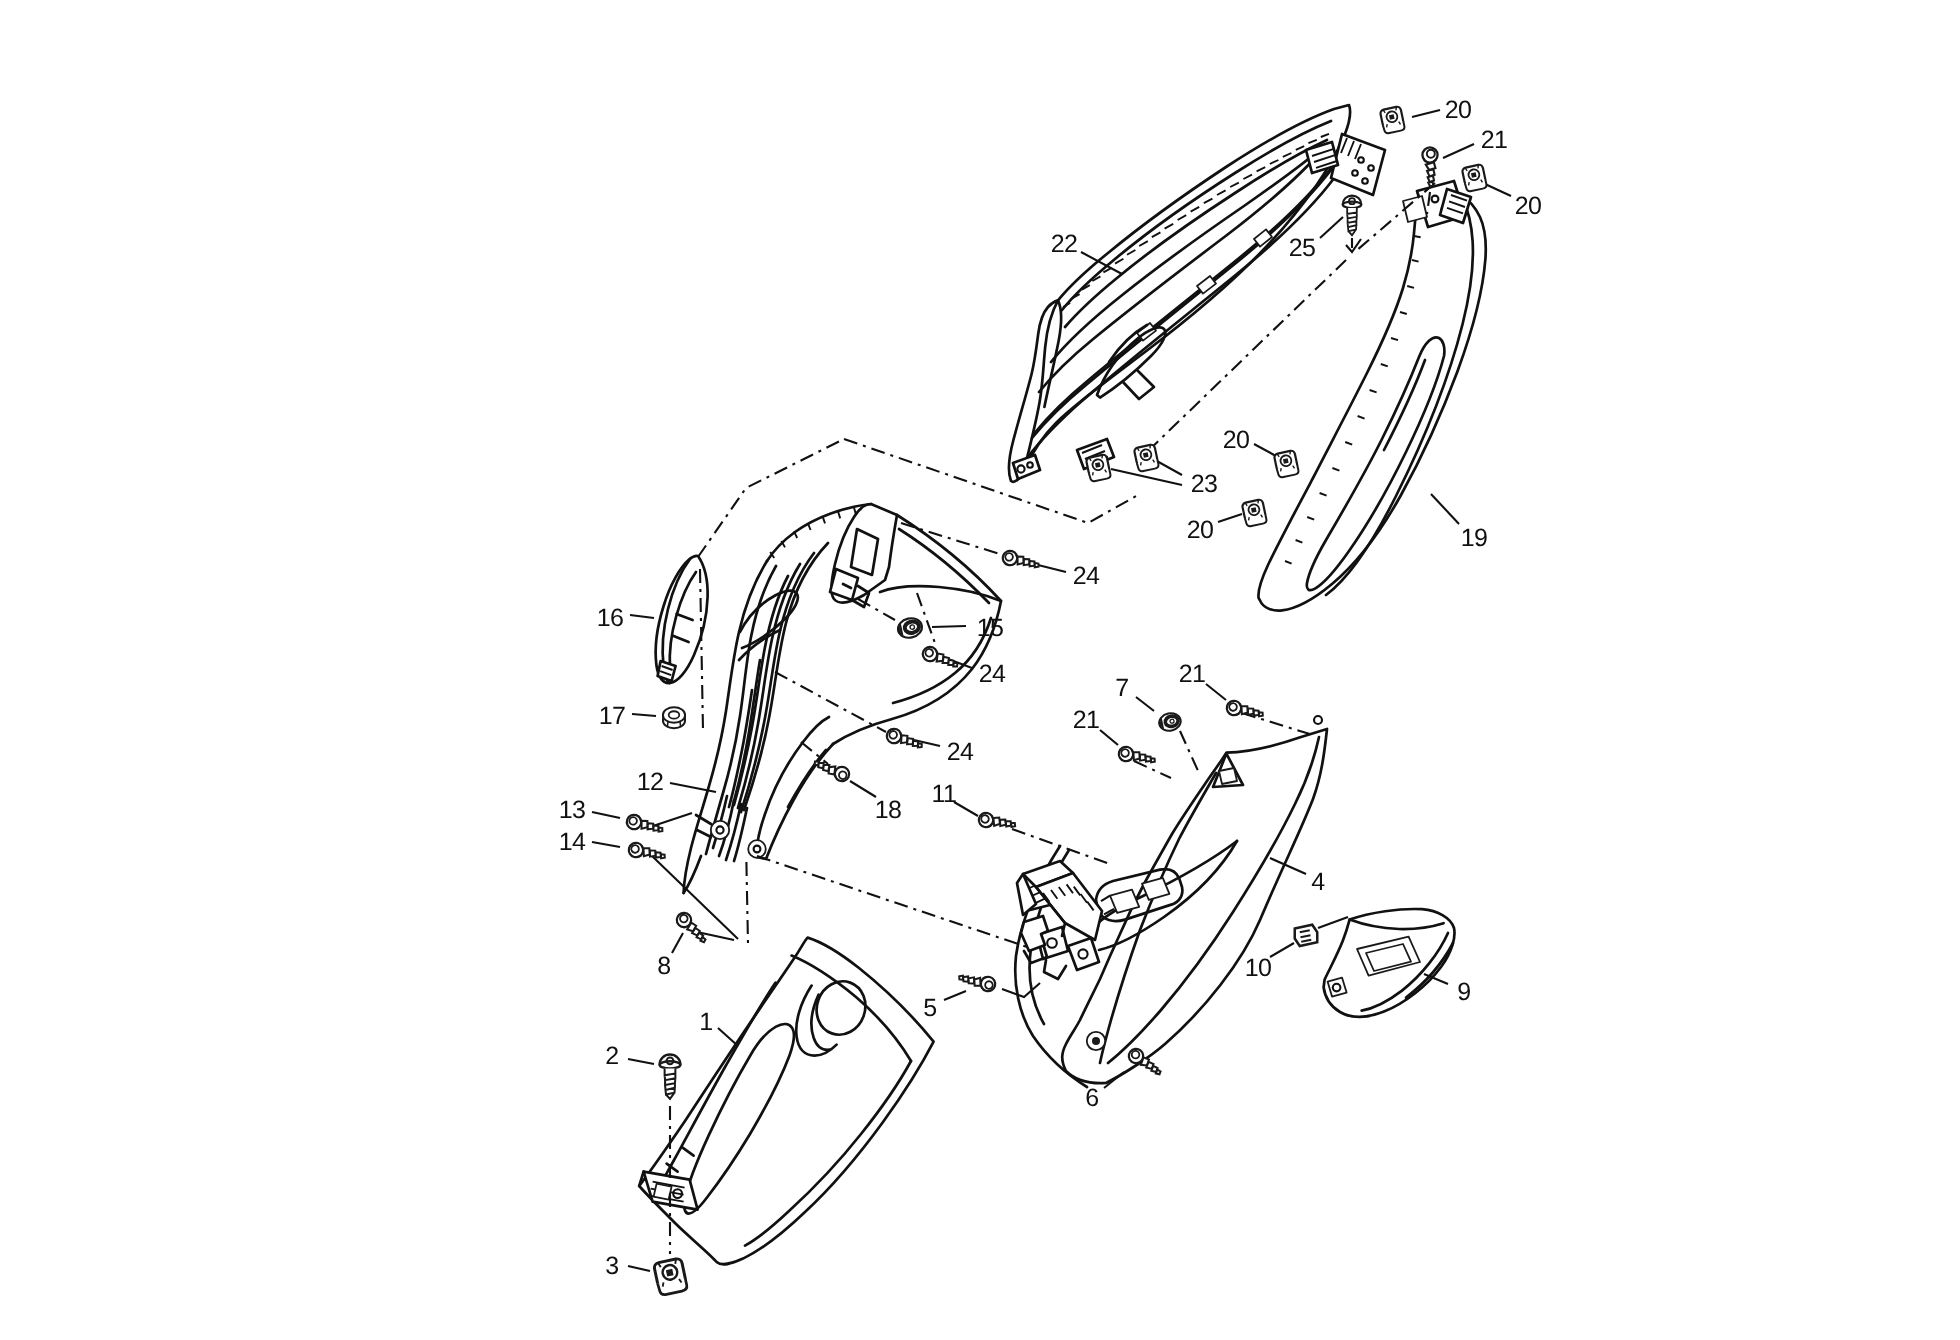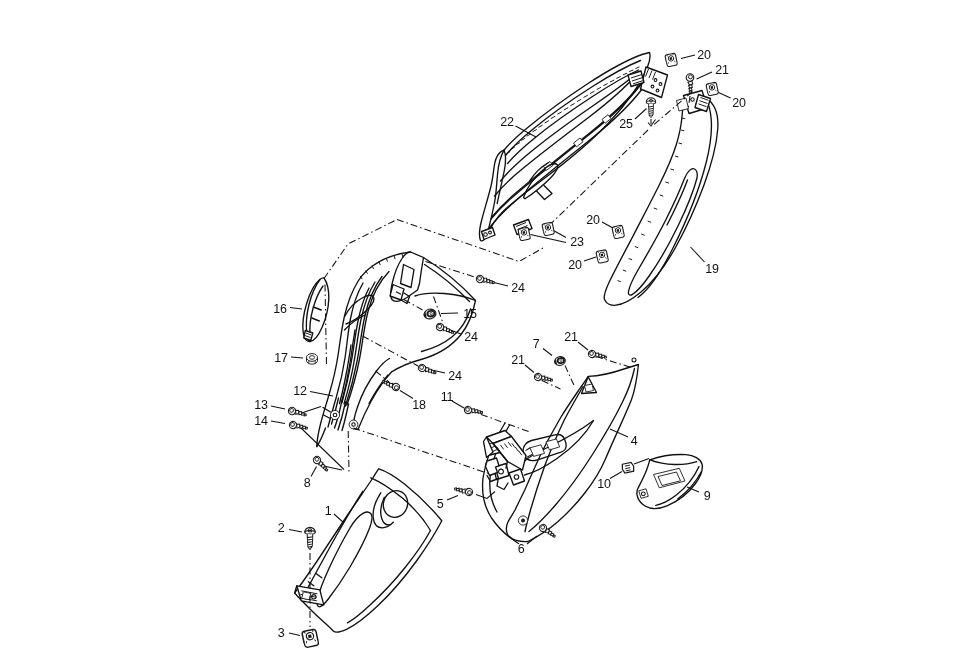--- a/index.html
+++ b/index.html
@@ -1,16 +1,16 @@
 <!DOCTYPE html>
 <html><head>
 <meta charset="utf-8">
 <style>
 html,body{margin:0;padding:0;background:#fff;}
-#wrap{width:908px;height:670px;position:relative;background:#0369a1;overflow:hidden;}
+#wrap{width:908px;height:670px;position:relative;background:#0369a1;overflow:hidden;margin-left:25px;}
 text{font-family:"Liberation Sans",sans-serif;font-size:12.5px;fill:#111;letter-spacing:-0.3px;}
 .ln{stroke:#111;stroke-width:1.35;fill:none;stroke-linecap:round;stroke-linejoin:round;}
 .lt{stroke:#111;stroke-width:1.05;fill:none;}
 .dd{stroke:#111;stroke-width:1.05;fill:none;stroke-dasharray:7 3 1.5 3;}
 .fw{fill:#fff;stroke:#111;stroke-width:1.35;stroke-linejoin:round;}
 .fw2{fill:#fff;stroke:#1a1a1a;stroke-width:0.9;stroke-linejoin:round;}
 .hk{stroke:#111;stroke-width:0.95;fill:none;}
 </style>
 </head>
 <body>

